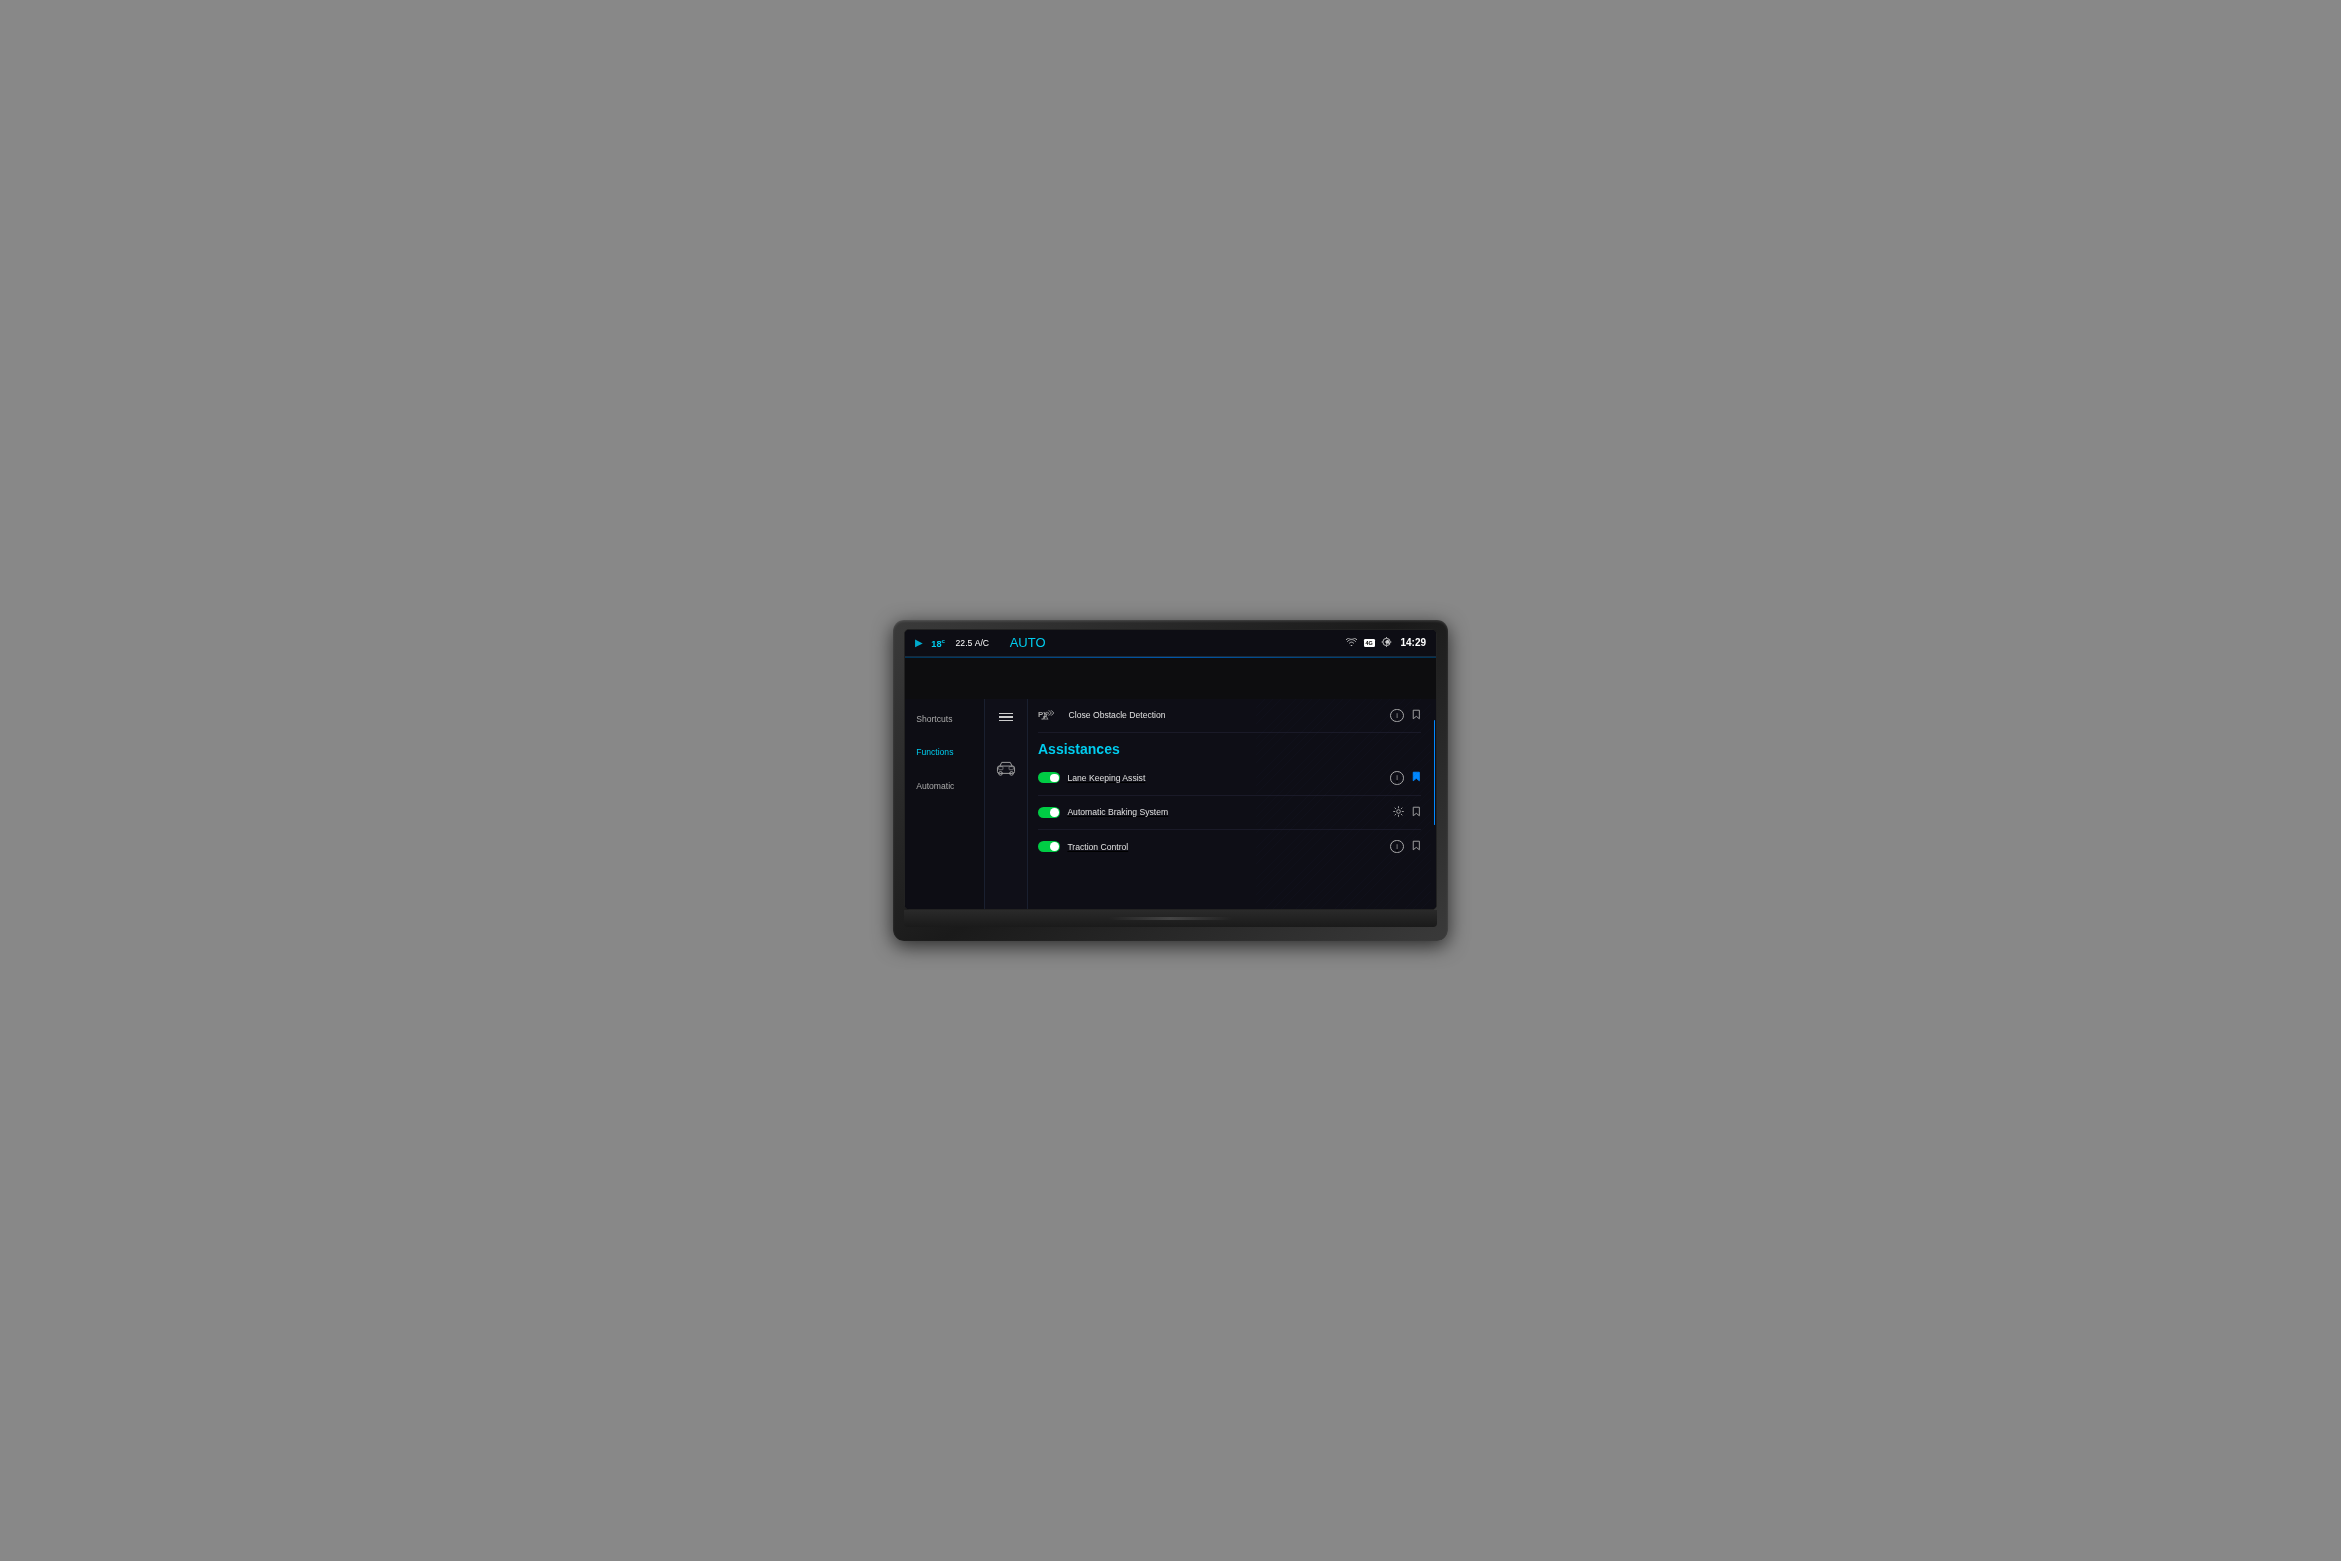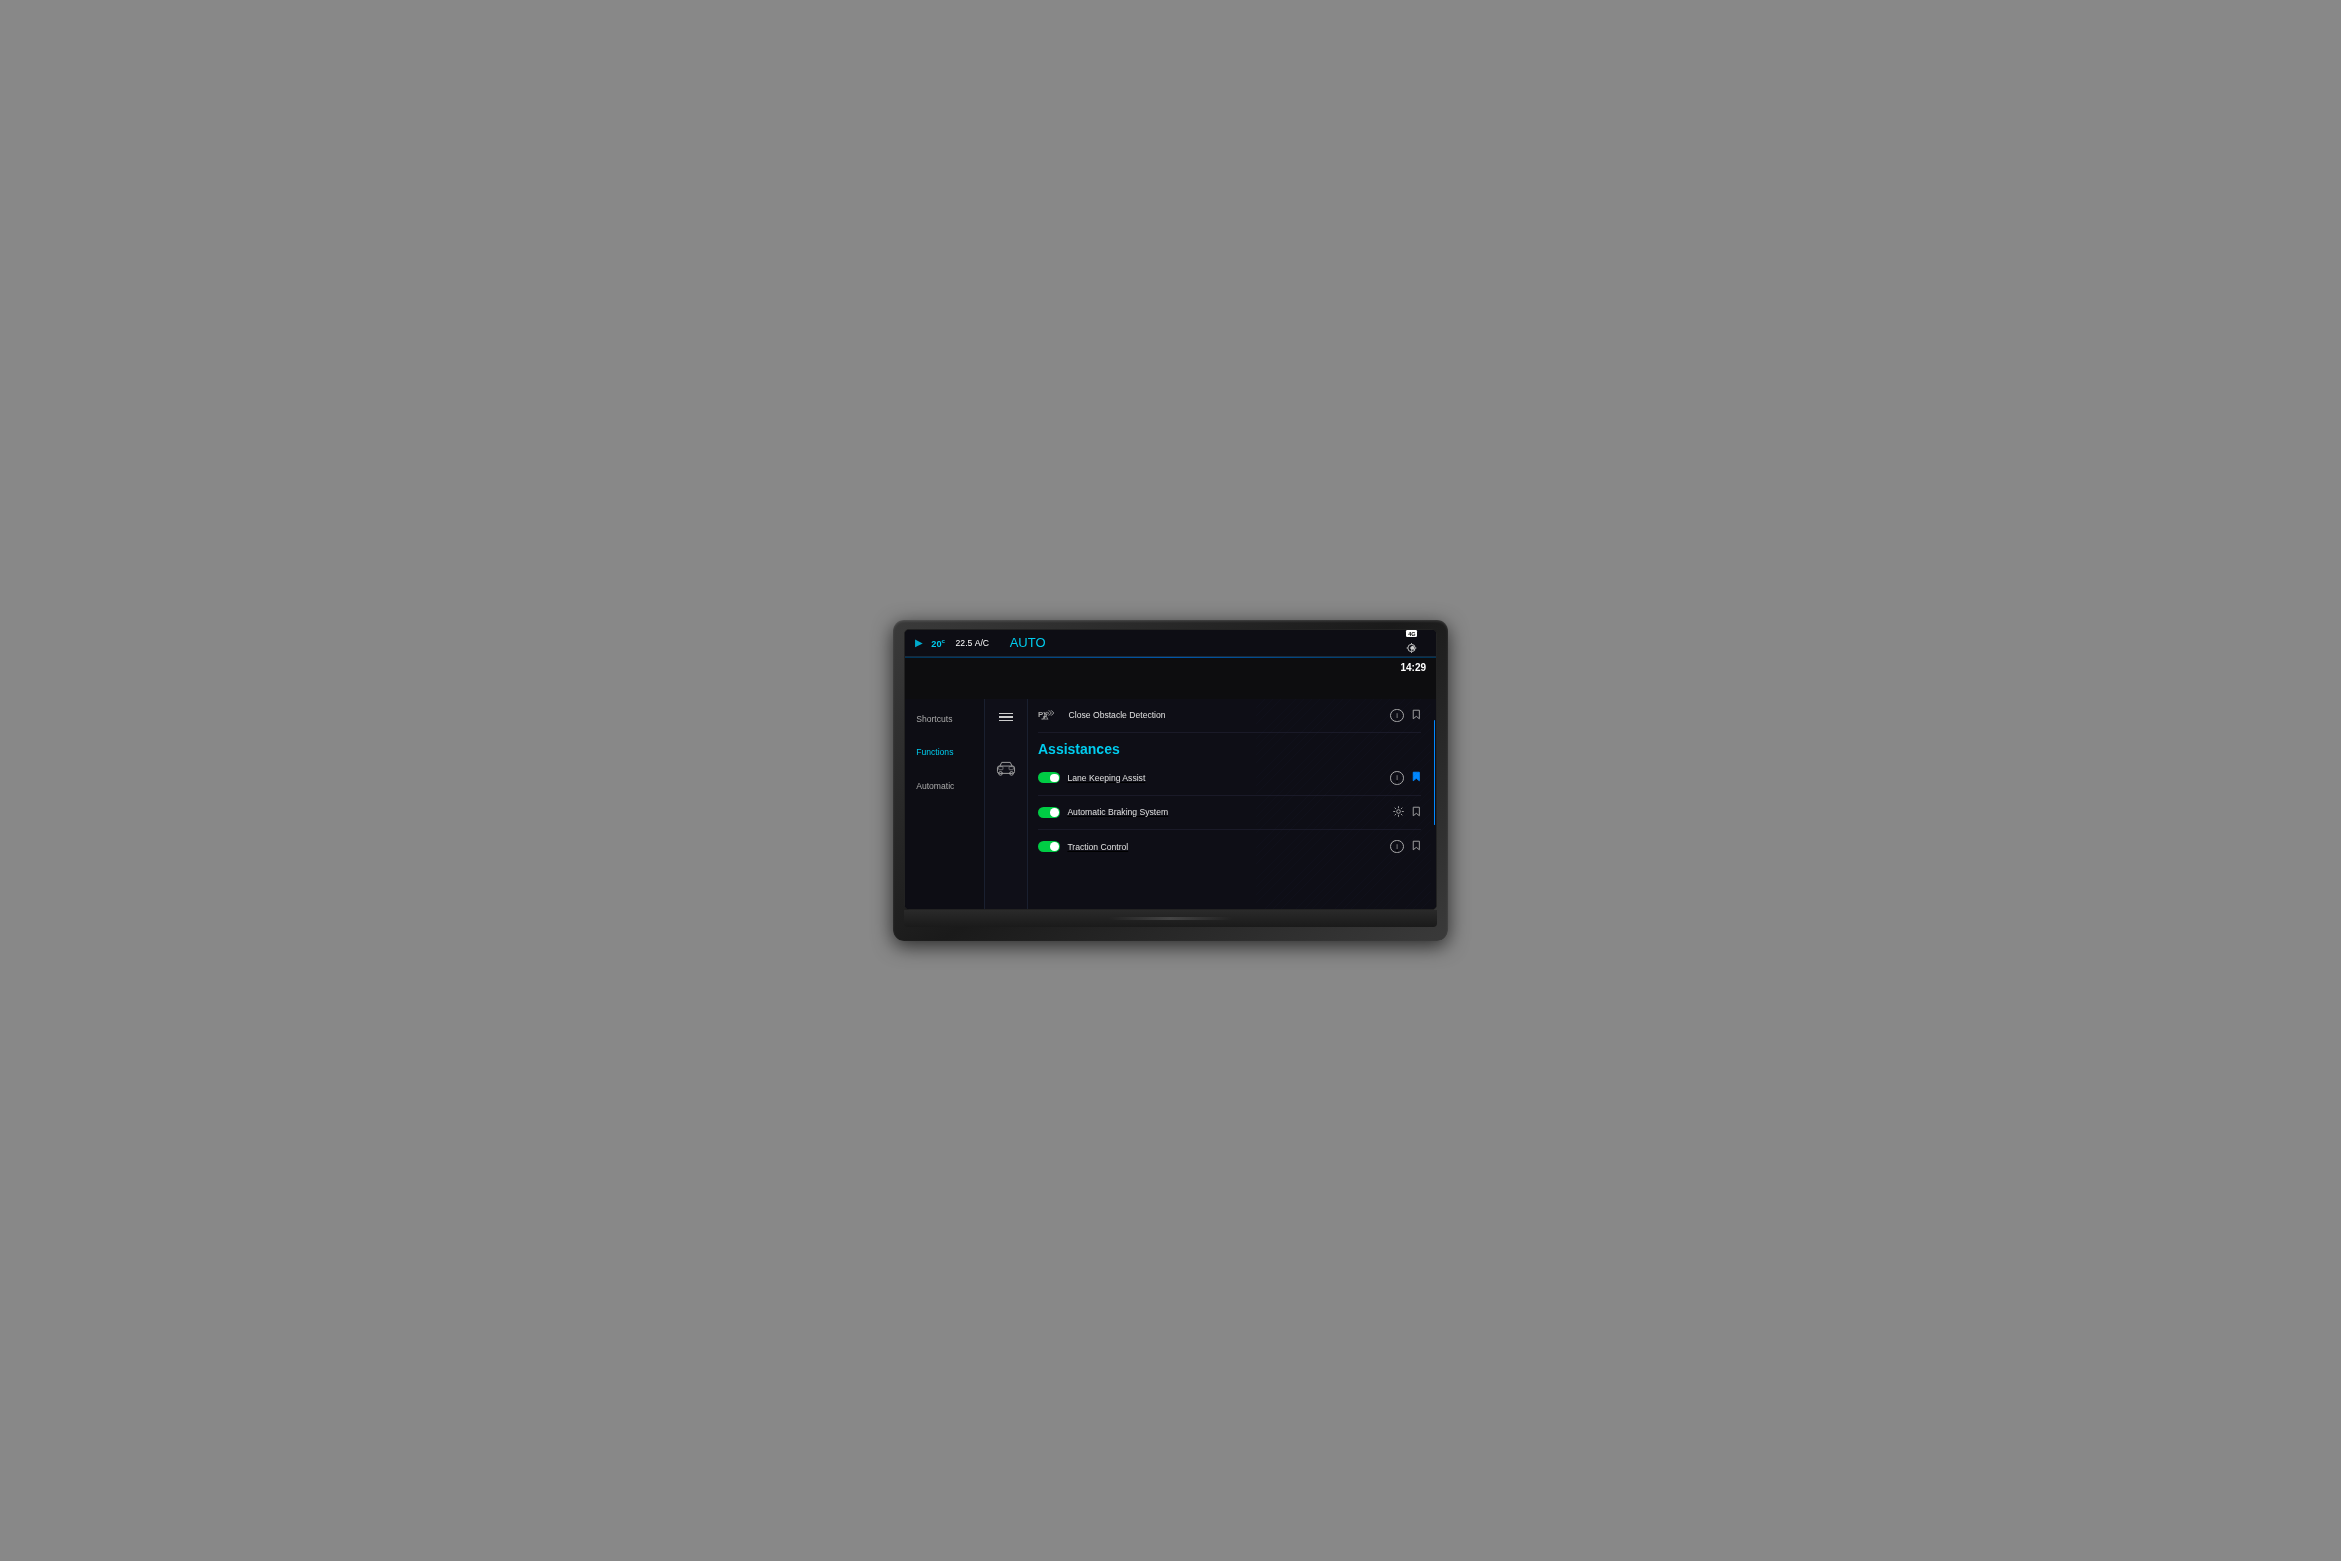--- a/index.html
+++ b/index.html
@@ -71,21 +71,20 @@
       color: #00ccee;
       font-size: 13px;
       margin-left: 12px;
     }
 
     .header-right {
       margin-left: auto;
       display: flex;
       align-items: center;
       gap: 6.2px;
-      flex-direction: column;
     }
 
     .wifi-icon, .signal-icon, .location-icon {
       color: #cccccc;
       font-size: 8px;
     }
 
     .time-display {
       color: #ffffff;
       font-size: 10px;
@@ -345,21 +344,21 @@
 </head>
 <body>
 
 <div class="outer-frame">
   <div class="screen">
 
     <div class="header">
       <div class="header-left">
         <span class="play-icon">▶</span>
         <span class="temp-display">
-          <span>20</span><span class="temp-unit">c</span>
+          <span>18</span><span class="temp-unit">c</span>
         </span>
         <span class="ac-display">
           <span>22.5</span>&nbsp;<span>A/C</span>
         </span>
         <span class="ac-auto">AUTO</span>
       </div>
       <div class="header-right">
         <span class="wifi-icon">
           <svg width="11" height="8.6" viewBox="0 0 18 14" fill="none">
             <path d="M9 11.5a1.5 1.5 0 110 3 1.5 1.5 0 010-3z" fill="#ccc"></path>

